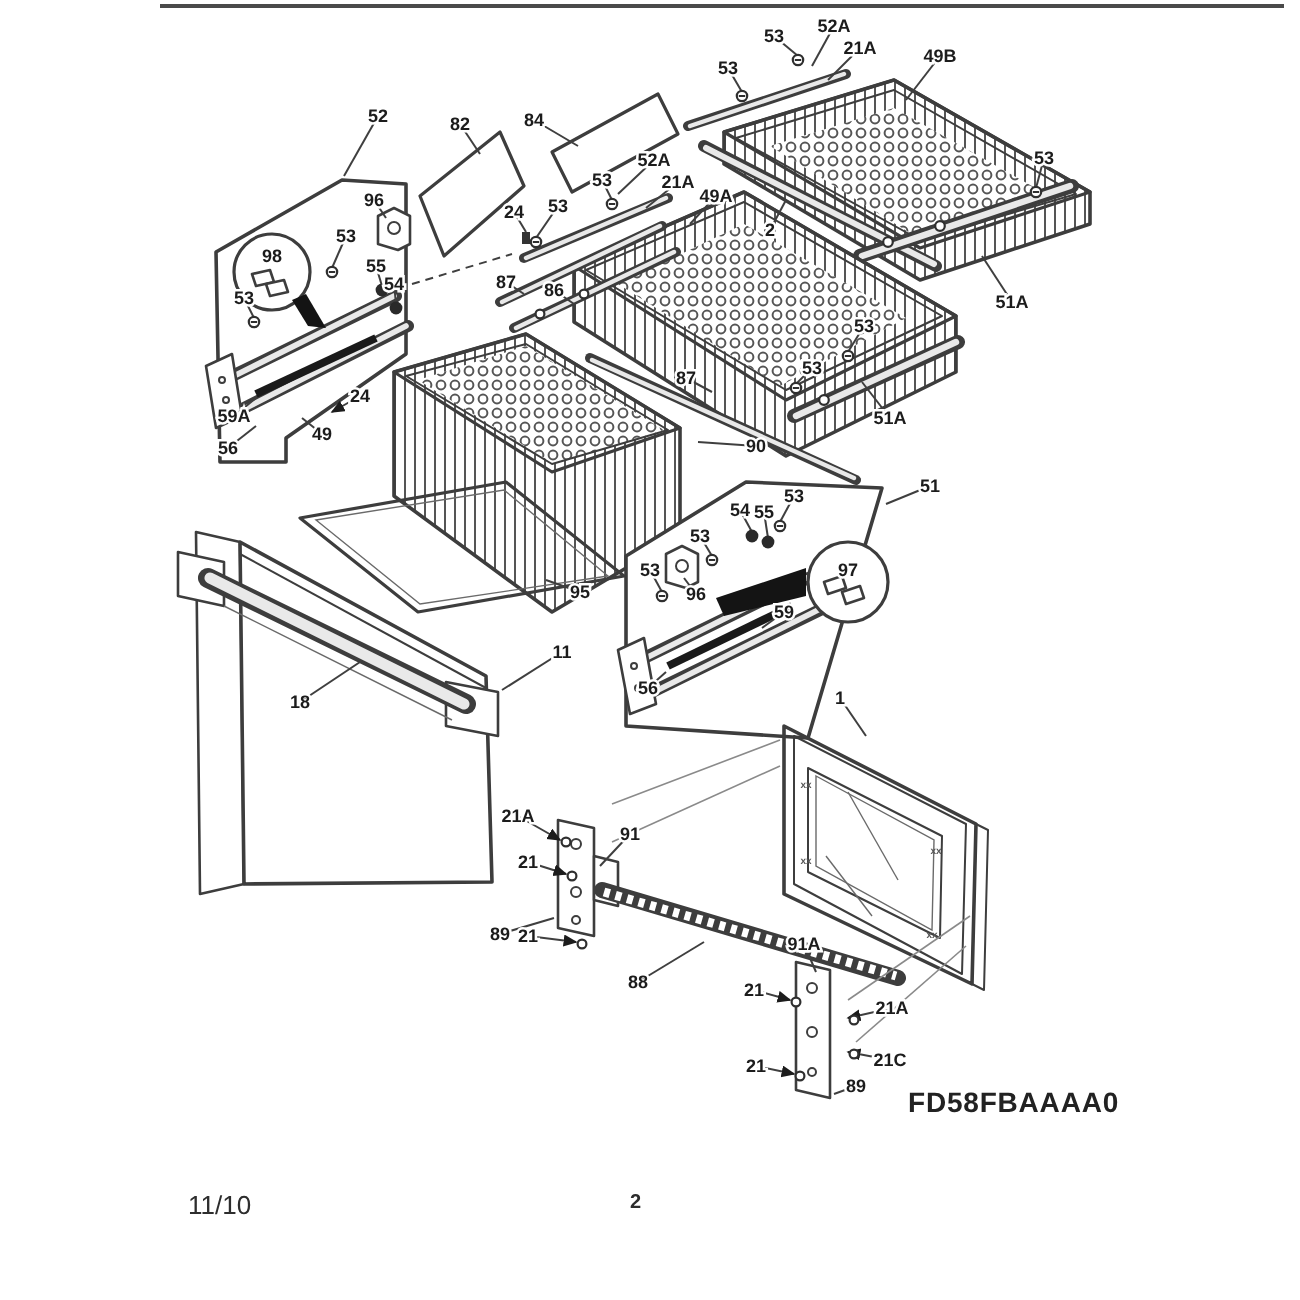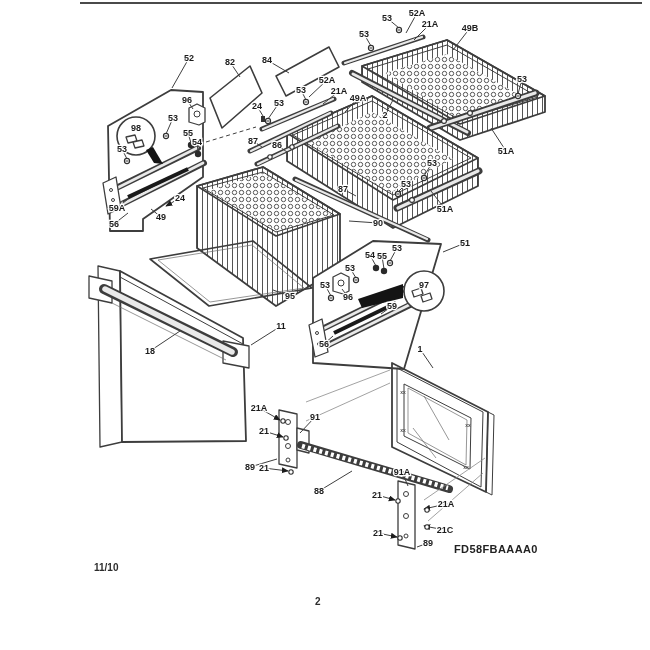--- a/index.html
+++ b/index.html
@@ -22,22 +22,22 @@
   .wedge{fill:#141414;}
   .align{stroke:#8a8a8a;stroke-width:.8;}
   .leader{stroke:#3f3f3f;stroke-width:1;fill:none;}
   .gscrew{fill:#fff;stroke:#2f2f2f;stroke-width:1.1;}
   .gslot{stroke:#2f2f2f;stroke-width:1;}
   .gnut{fill:#2a2a2a;}
   .gclip{fill:#333;}
   text.callout{font-family:"Liberation Sans",sans-serif;font-size:9px;font-weight:bold;fill:#1c1c1c;
                text-anchor:middle;paint-order:stroke;stroke:#ffffff;stroke-width:2.5px;}
   text.mark{font-family:"Liberation Sans",sans-serif;font-size:5px;font-weight:bold;fill:#555;text-anchor:middle;}
-  .model-code{position:absolute;left:454px;top:543px;font-size:11px;font-weight:bold;color:#222;letter-spacing:.4px;}
-  .footer-date{position:absolute;left:94px;top:562px;font-size:10px;font-weight:700;color:#2d2d2d;}
+  .model-code{position:absolute;left:454px;top:543px;font-size:14px;font-weight:bold;color:#222;letter-spacing:.4px;}
+  .footer-date{position:absolute;left:94px;top:595px;font-size:13px;font-weight:400;color:#2d2d2d;}
   .footer-page{position:absolute;left:315px;top:596px;font-size:10px;font-weight:600;color:#2d2d2d;}
 </style>
 </head>
 <body>
 
 <div class="page">
 <svg id="diagram-svg" width="650" height="650" viewBox="0 0 650 650">
   <defs>
     <pattern id="dots" width="7" height="7" patternUnits="userSpaceOnUse">
       <circle cx="3.5" cy="3.5" r="2.2" fill="none" stroke="#555" stroke-width="1"></circle>

